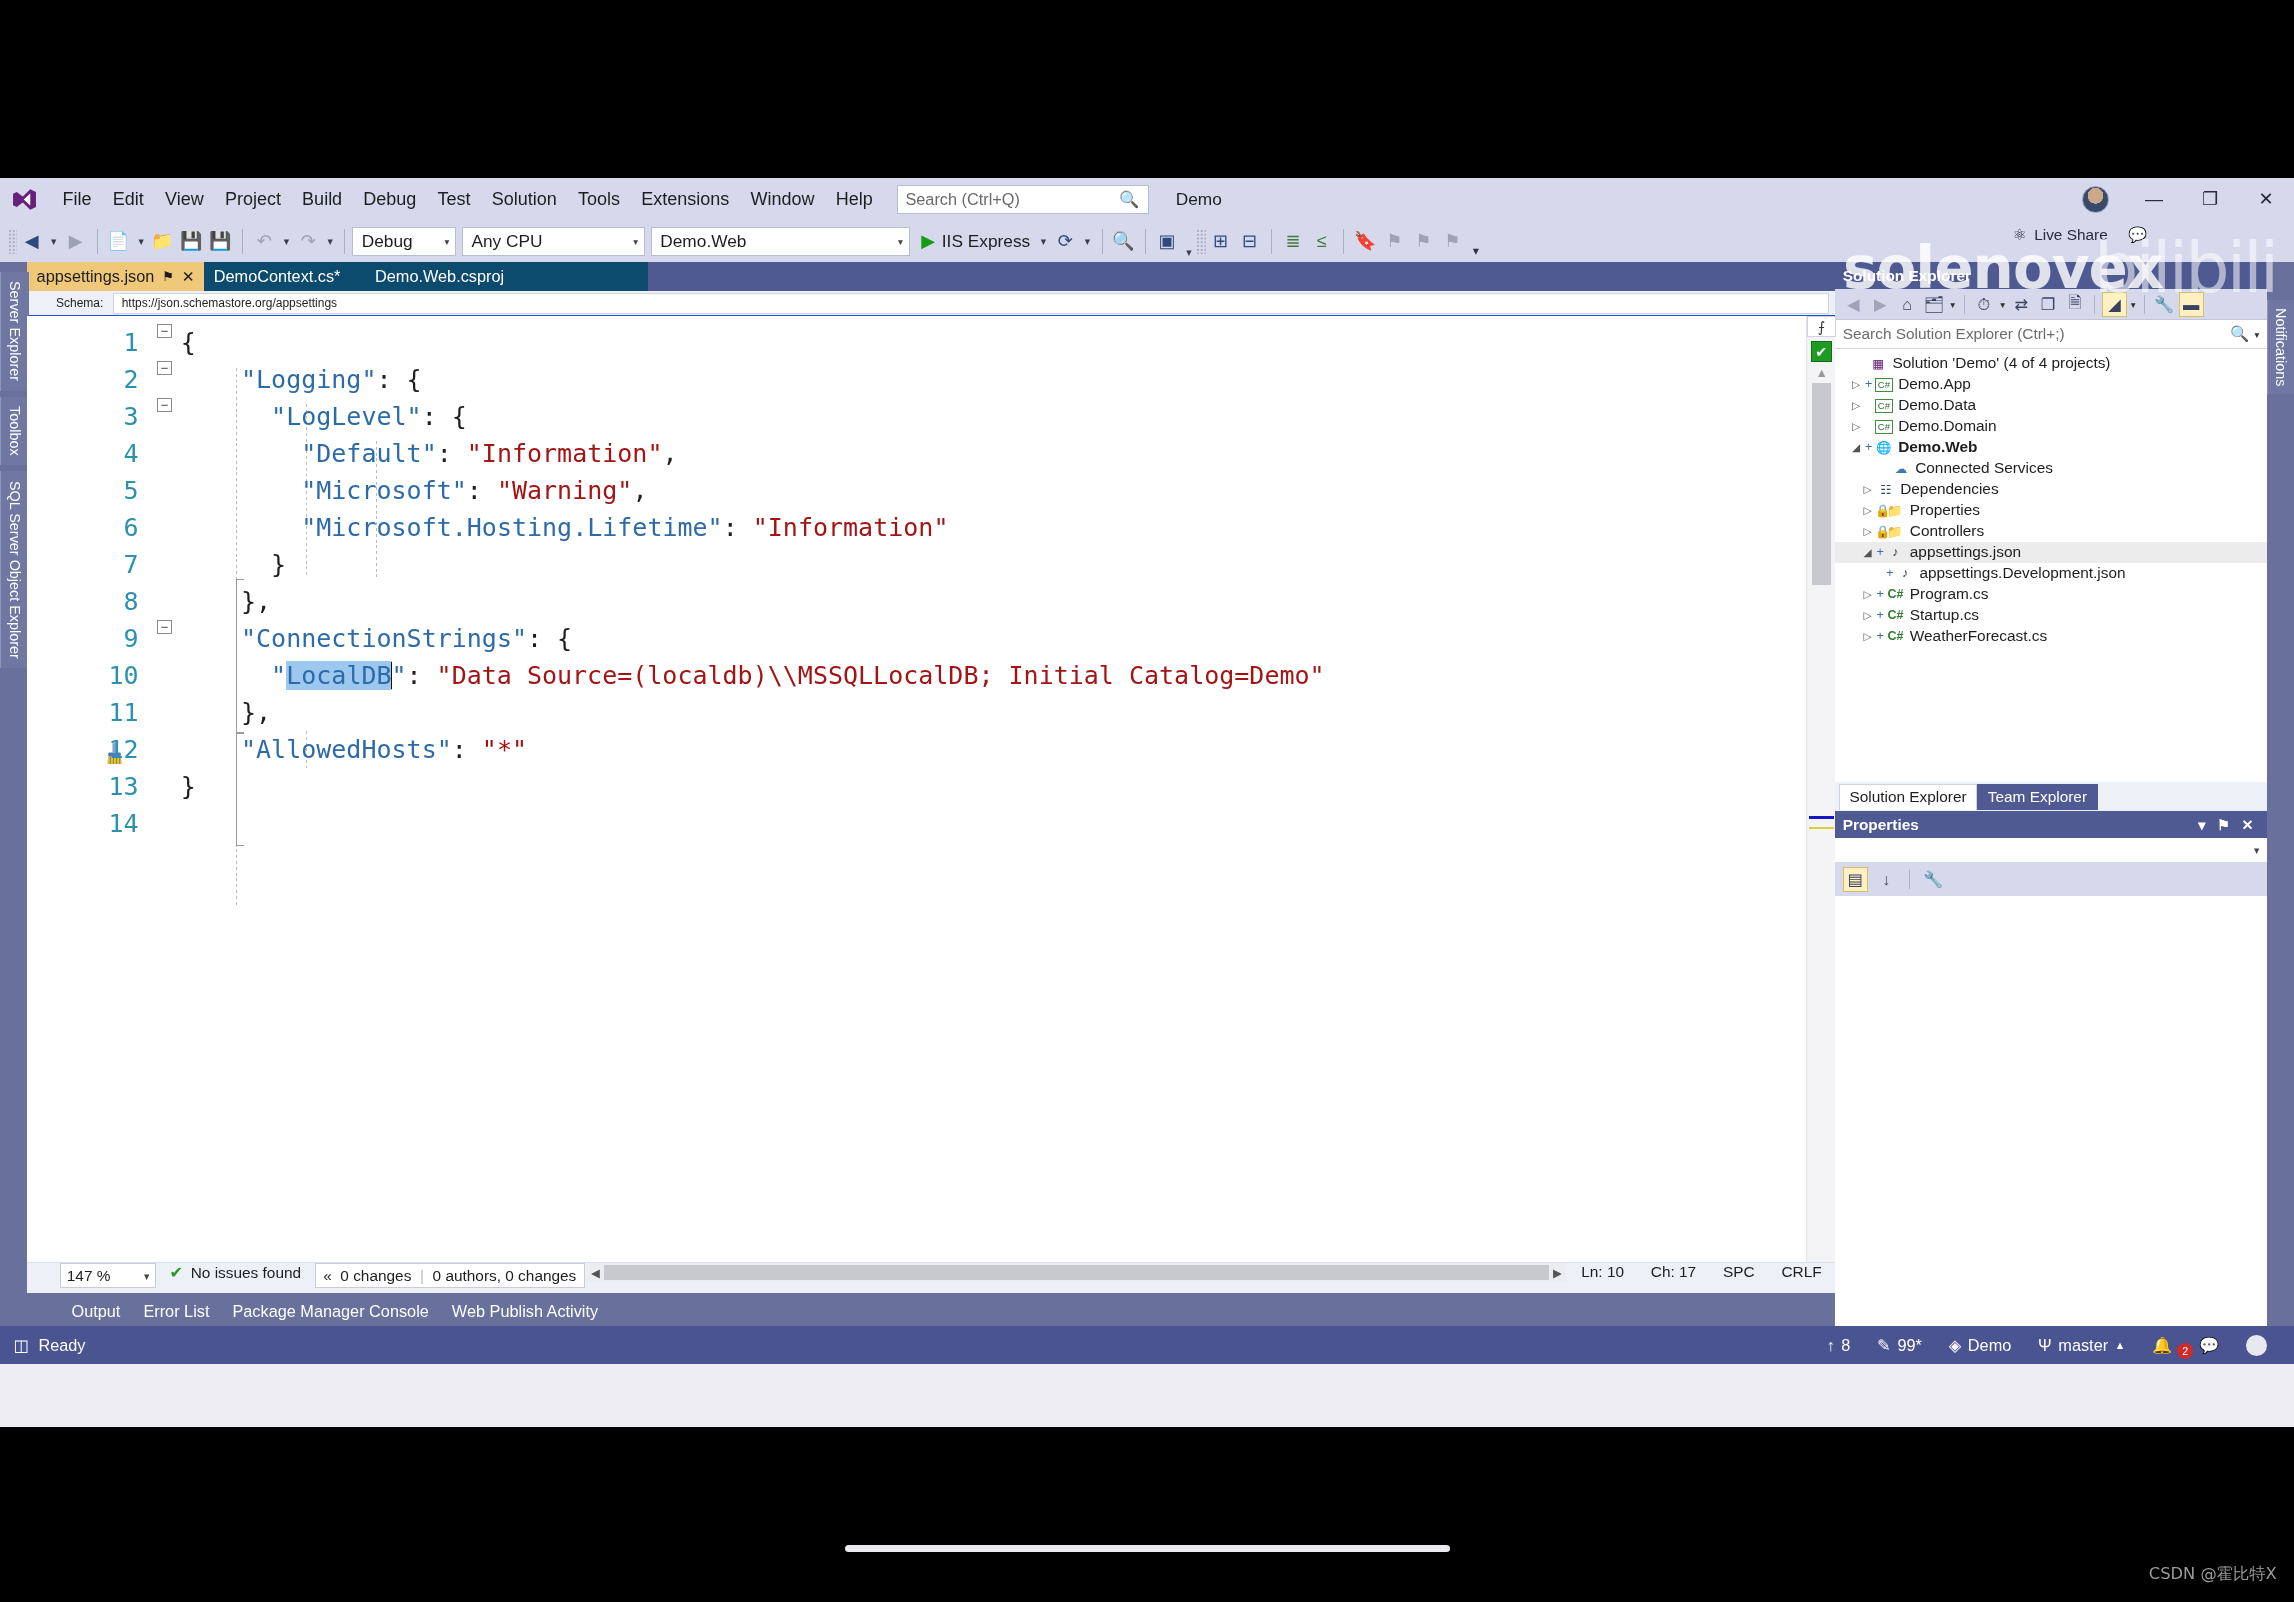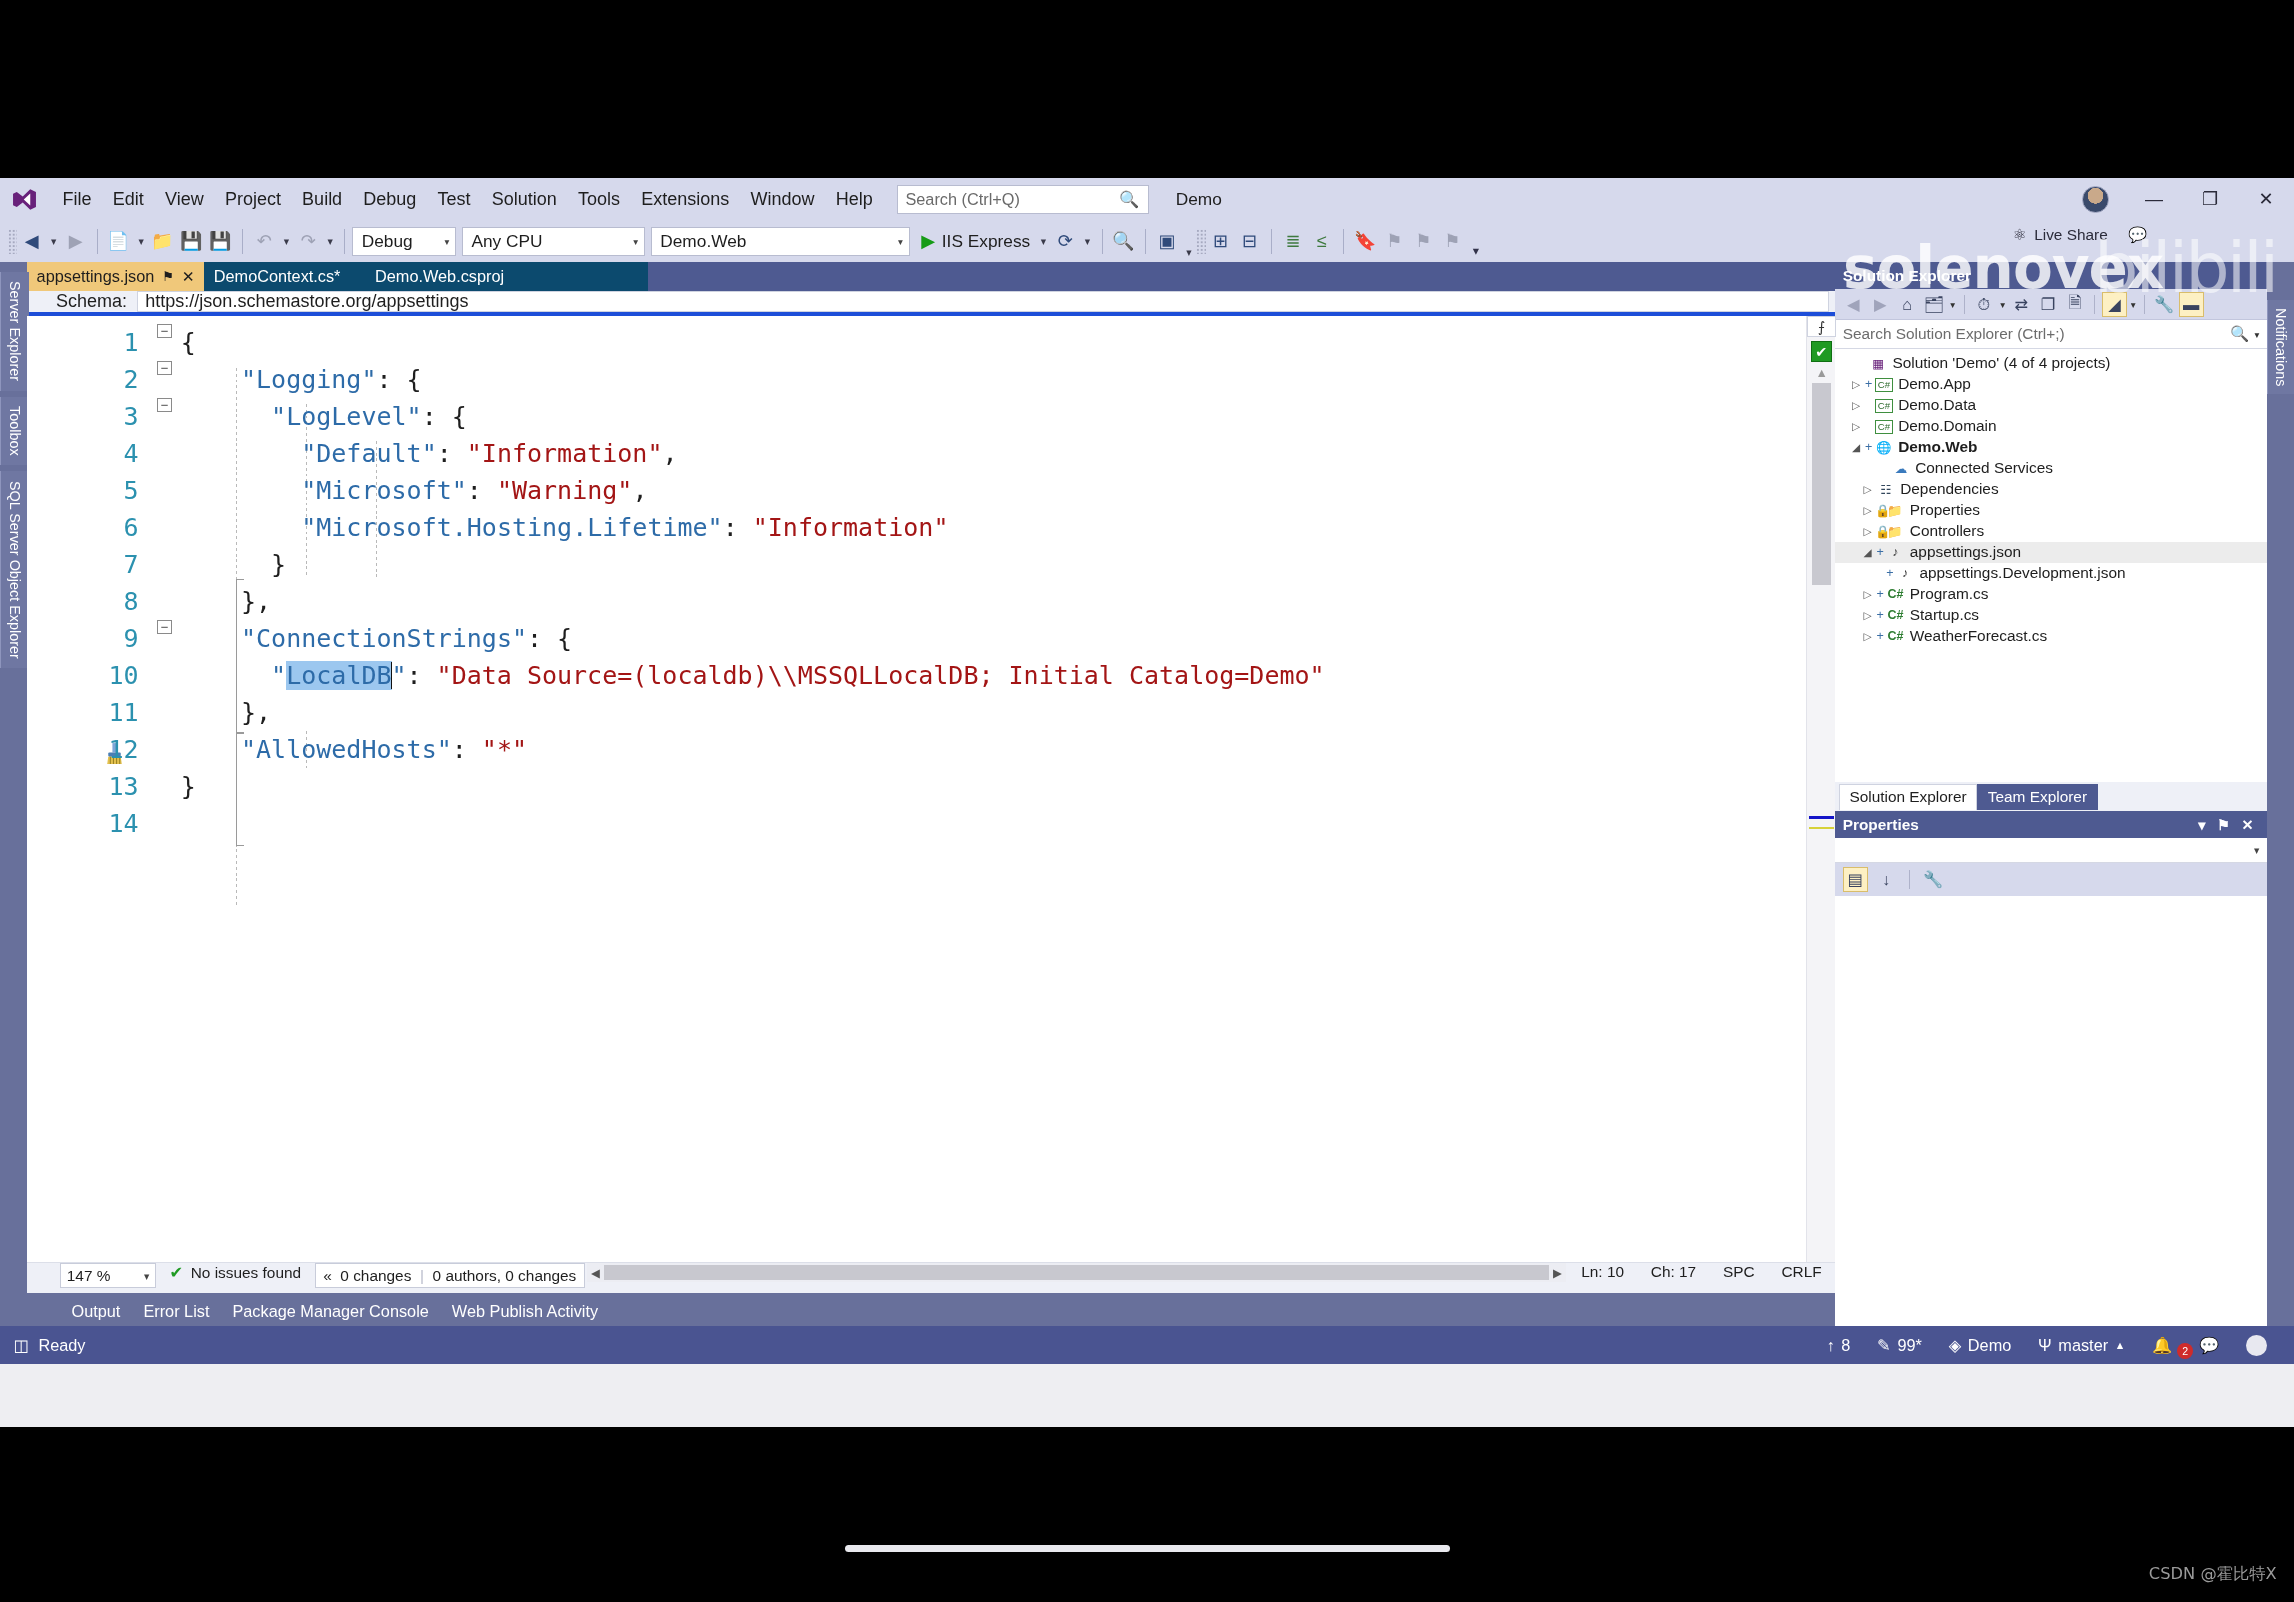--- a/index.html
+++ b/index.html
@@ -99,23 +99,23 @@
   .doctabs { height: 29px; background: #4e5a91; display: flex; align-items: stretch; }
   .doctab {
     display: flex; align-items: center; padding: 0 9.6px; font-size: 16.3px;
     color: #ffffff; background: #0c4a6e; gap: 7.7px; white-space: nowrap;
   }
   .doctab.active { background: #f0c87a; color: #1e1e1e; }
   .doctab .pin { font-size: 13.4px; }
   .doctab .x { font-size: 15.4px; }
 
   .schemabar {
-    height: 25px; background: #eef0f7; display: flex; align-items: flex-start;
-    font-size: 18px; color: #1e1e1e; padding-left: 29px; gap: 9.6px;
-    border-bottom: 4px solid #1d4ed8;
+    height: 25px; background: #eef0f7; display: flex; align-items: center;
+    font-size: 12px; color: #1e1e1e; padding-left: 29px; gap: 9.6px;
+    border-bottom: 1px solid #1d4ed8;
   }
   .schema-val {
     background: #fff; border: 1px solid #cfd3e0; padding: 1px 7.7px; flex: 1; margin-right: 5.8px;
     height: 21px; display: flex; align-items: center;
   }
 
   .editor-wrap { flex: 1; display: flex; background: #ffffff; position: relative; min-height: 0; }
   .code-area { flex: 1; position: relative; background: #fff; overflow: hidden; }
   .code-lines {
     position: absolute; left: 0; top: 7.7px; right: 0; bottom: 0;

